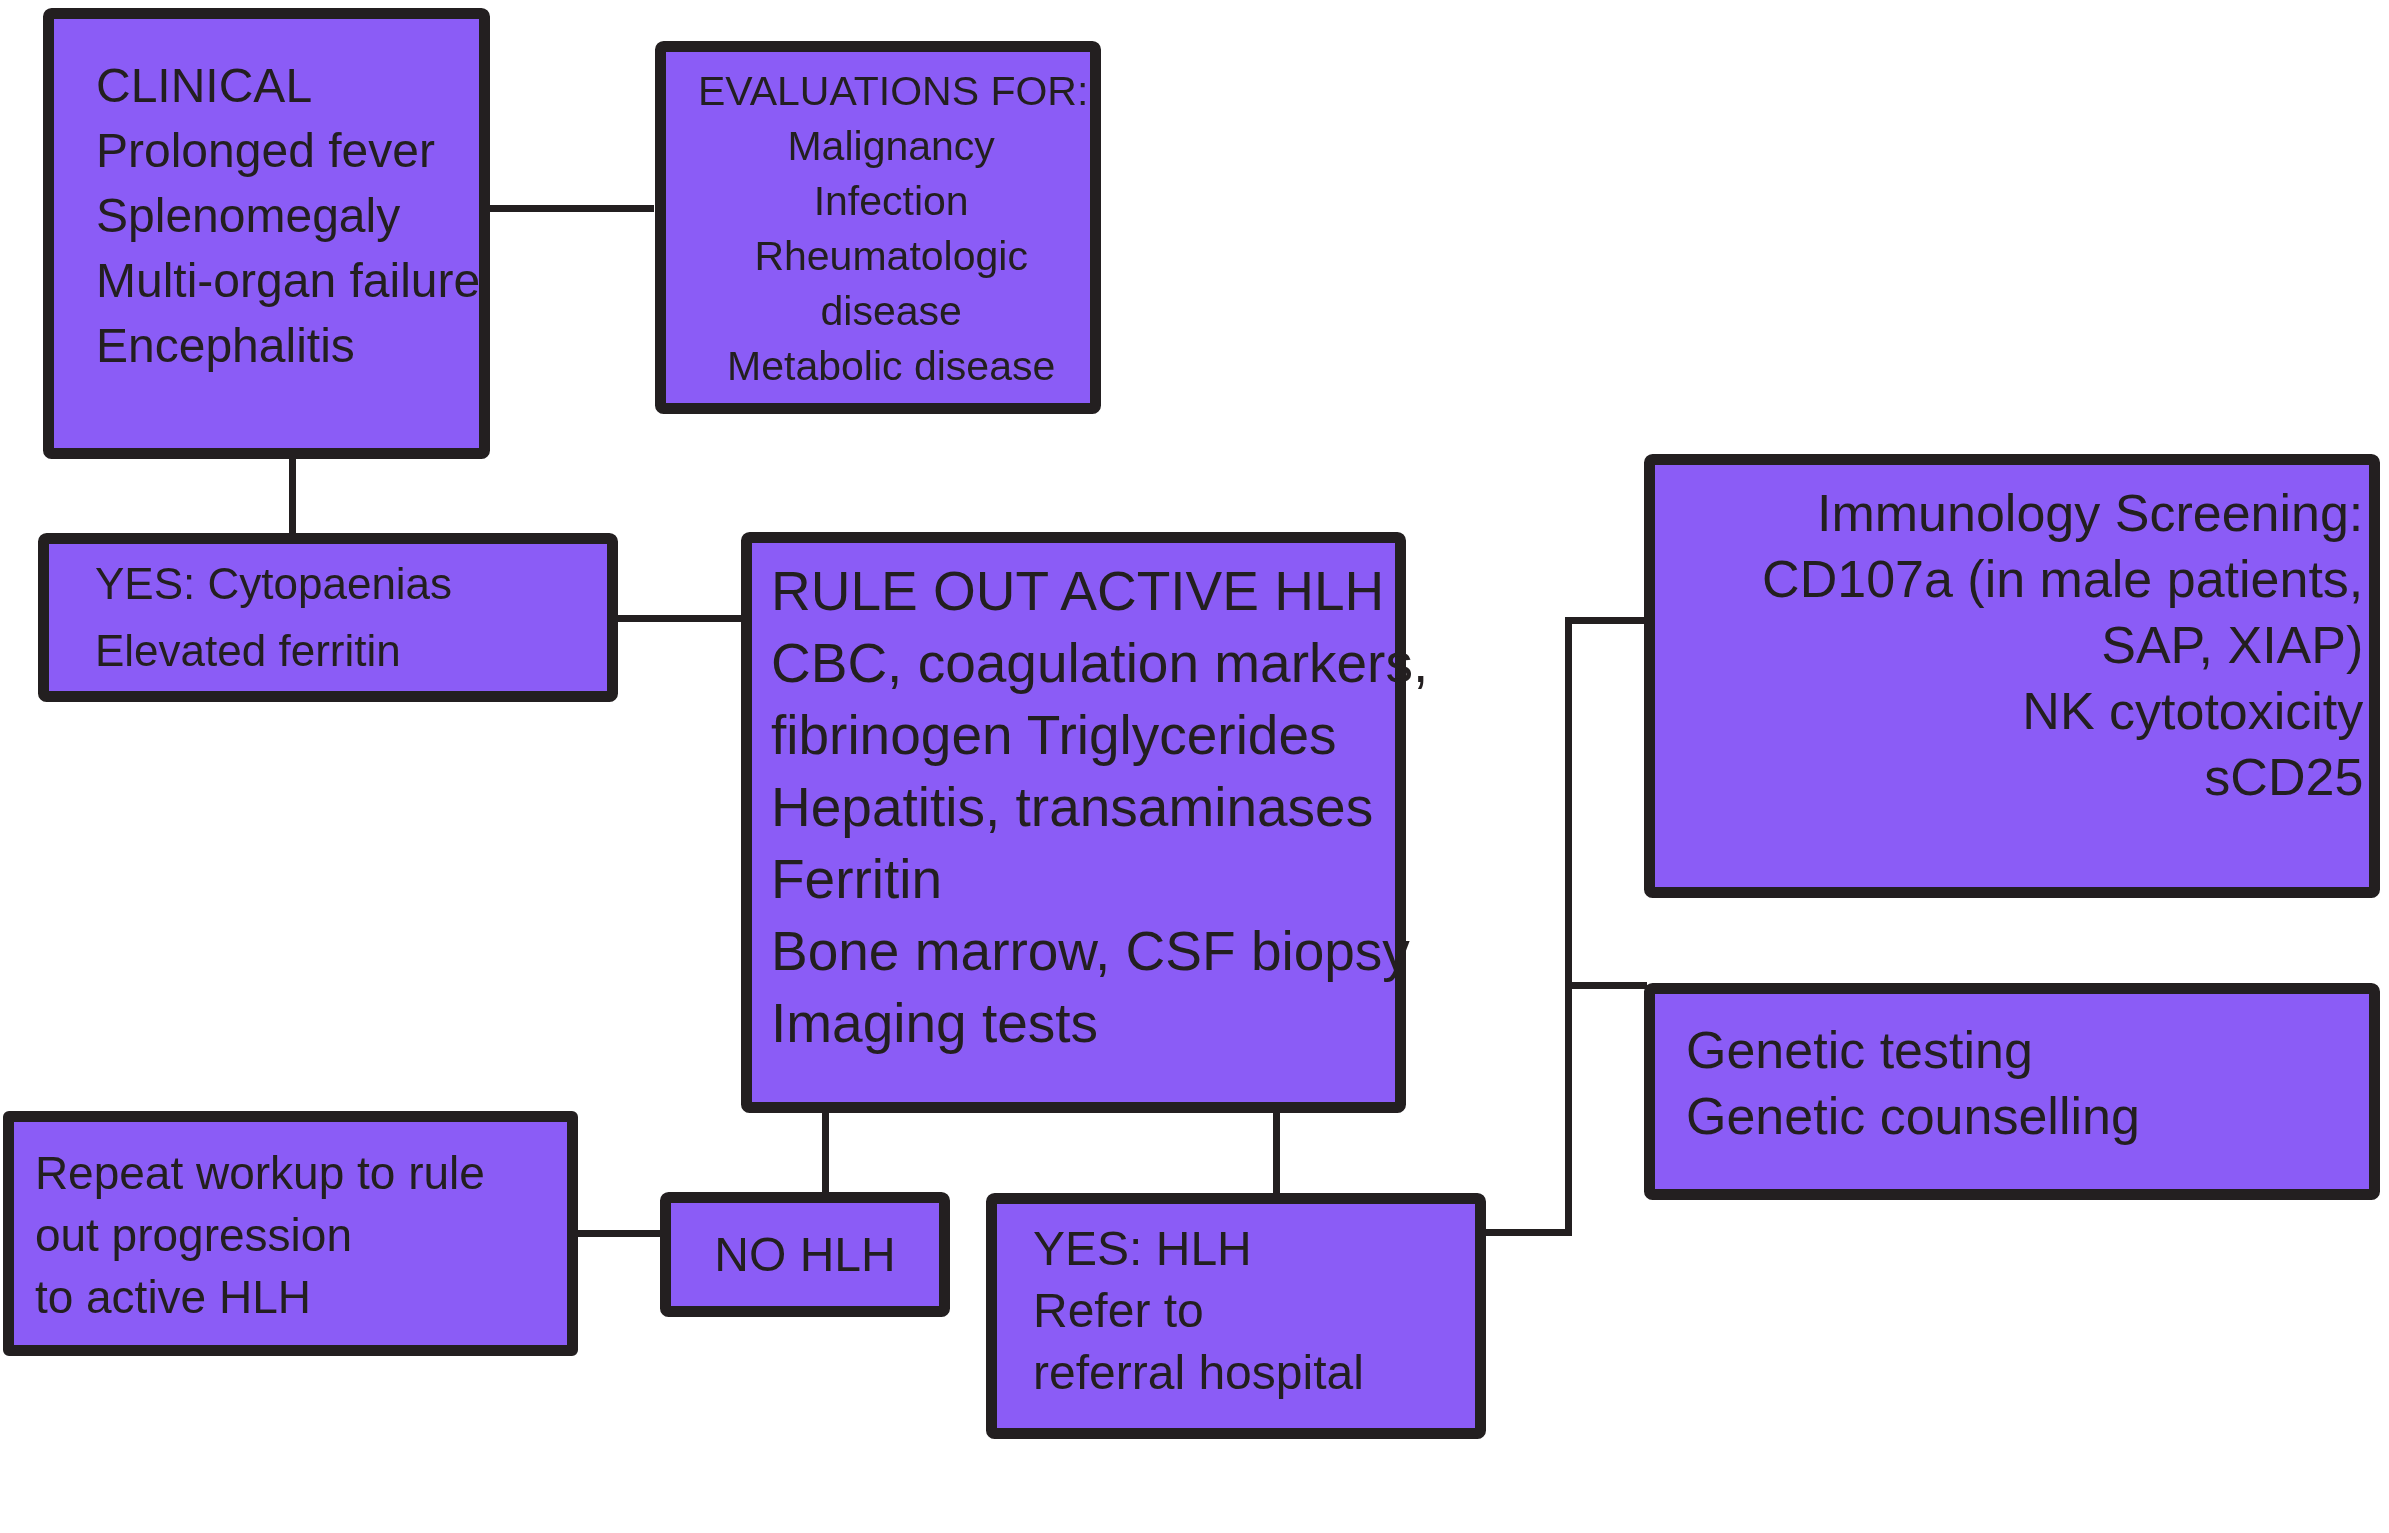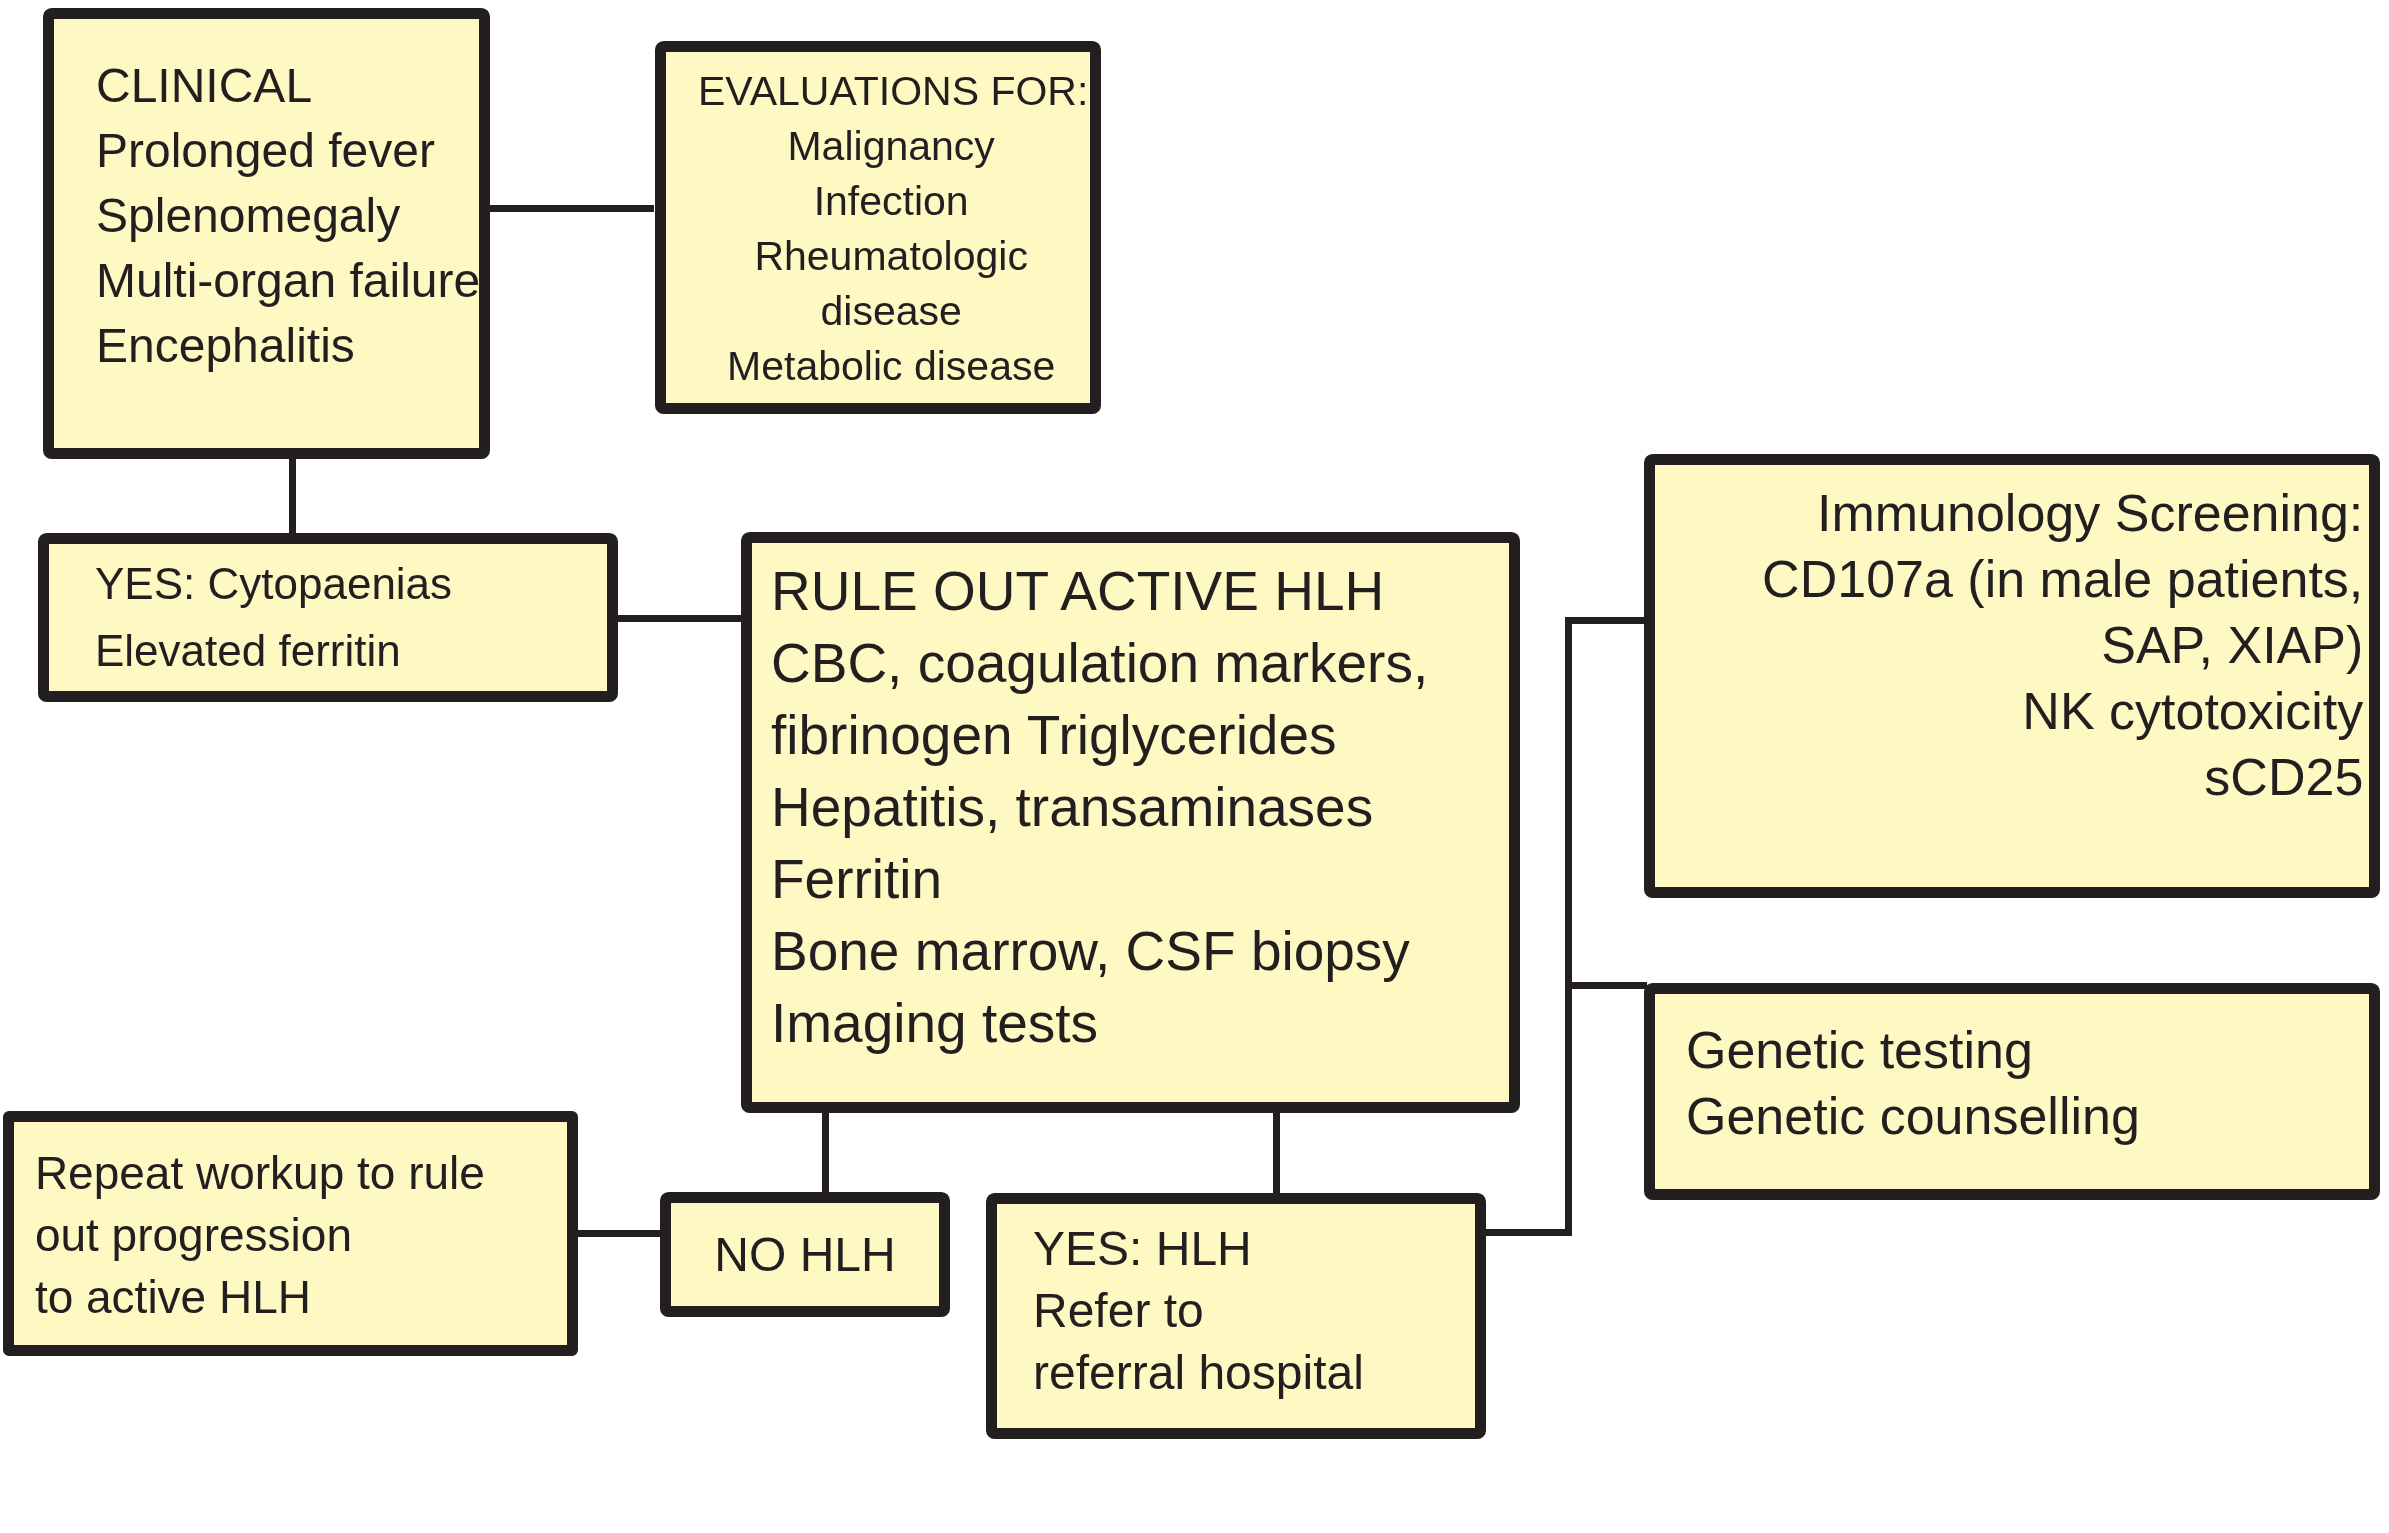--- a/index.html
+++ b/index.html
@@ -12,32 +12,32 @@
     width: 2390px;
     height: 1533px;
     background: #ffffff;
     font-family: "Liberation Sans", "DejaVu Sans", sans-serif;
     color: #231f20;
     overflow: hidden;
   }
   .node {
     position: absolute;
     box-sizing: border-box;
-    background: #fef9c3;
+    background: #8b5cf6;
     border: 11.5px solid #231f20;
     border-radius: 8.6px;
     white-space: nowrap;
   }
   .node .ln { display: block; }
 
   
   .b-clinical   { left:43px;   top:7.6px;    width:447px; height:451px; padding:34px 7.6px 0 42px;  font-size:48px; line-height:65px; }
   .b-evals      { left:655px;  top:41px;   width:446px; height:373px; padding:11.5px 5.7px 0 32px;  font-size:41px; line-height:55px;text-align:center; }
   .b-yescyto    { left:38px;   top:533px;  width:580px; height:169px; padding:5.7px 5.7px 0 46px;   font-size:44px; line-height:67px; }
-  .b-ruleout    { left:741px;  top:532px;  width:779px; height:581px; padding:11.5px 5.7px 0 19px;  font-size:55px; line-height:72px; }
+  .b-ruleout    { left:741px;  top:532px;  width:665px; height:581px; padding:11.5px 5.7px 0 19px;  font-size:55px; line-height:72px; }
   .b-immuno     { left:1644px; top:454px;  width:736px; height:444px; padding:15.3px 5.7px 0 31px;  font-size:52px; line-height:66px;text-align:right; }
   .b-genetic    { left:1644px; top:935px;  width:736px; height:217px; padding:23px 5.7px 0 31px;  font-size:52px; line-height:66px;margin-top:48px; }
   .b-repeat     { left:2.9px;    top:1111px; width:575px; height:245px; padding:20px 5.7px 0 21px;  font-size:46px; line-height:62px;border-radius:6px; }
   .b-nohlh      { left:660px;  top:1192px; width:290px; height:125px; font-size:48px;
                   display:flex; align-items:center; justify-content:center; }
   .b-yeshlh     { left:986px; top:1193px; width:500px; height:246px; padding:14.3px 5.7px 0 36px;  font-size:48px; line-height:62px; }
 
   
   .conn {
     position: absolute;

